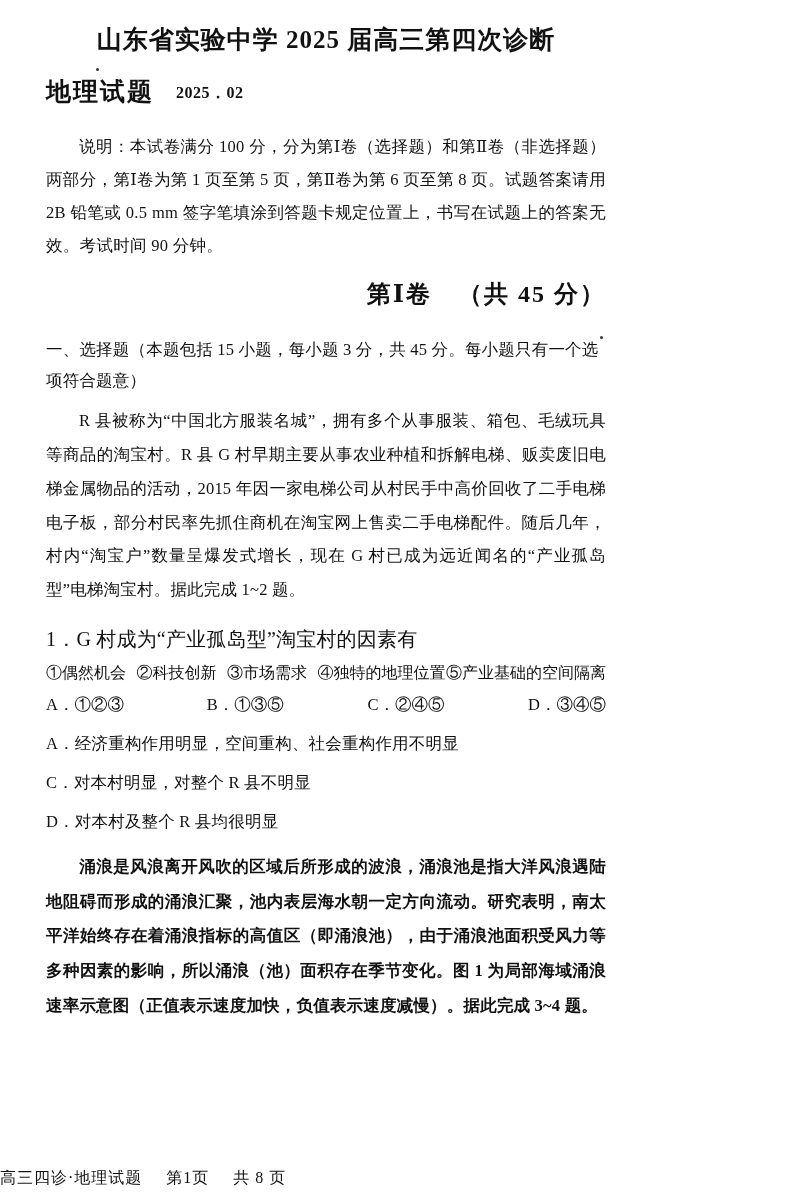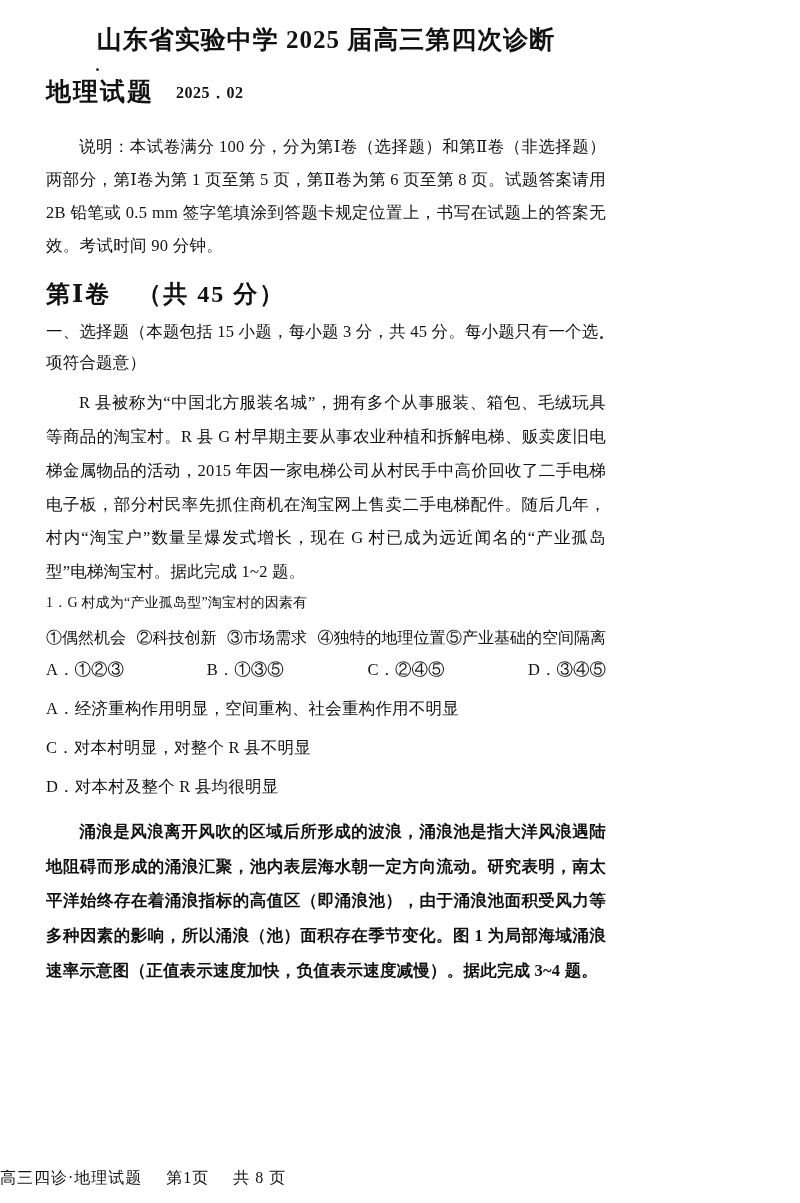--- a/index.html
+++ b/index.html
@@ -53,25 +53,25 @@
     line-height: 2.0;
     text-align: justify;
     text-justify: inter-ideograph;
     letter-spacing: 0.3px;
   }
   .instructions .indent {
     display: inline-block;
     width: 2em;
   }
   .section-heading {
-    text-align: left;
+    text-align: right;
     font-size: 24px;
     font-weight: bold;
     margin-top: 16px;
-    margin-bottom: 6px;
+    margin-bottom: 24px;
     letter-spacing: 2px;
   }
   .section-heading .gap {
     display: inline-block;
     width: 26px;
   }
   .part-intro {
     font-size: 16.5px;
     line-height: 1.9;
     margin-top: 6px;
@@ -83,37 +83,37 @@
     text-align: justify;
     text-justify: inter-ideograph;
     margin-top: 8px;
     letter-spacing: 0.2px;
   }
   .passage .indent {
     display: inline-block;
     width: 2em;
   }
   .question {
-    font-size: 14px;
-    line-height: 2.0;
-    margin-top: 0;
+    font-size: 20px;
+    line-height: 2.0;
+    margin-top: 12px;
     letter-spacing: 0.2px;
   }
   .opts-row {
     font-size: 16.5px;
     line-height: 2.0;
     margin-top: 4px;
     display: flex;
   }
   .opts-row .opt {
     white-space: nowrap;
   }
   .circ-opts {
     display: flex;
-    margin-top: 11px;
+    margin-top: 4px;
   }
   .circ-opts .copt {
     white-space: nowrap;
   }
   .answer-line {
     font-size: 16.5px;
     line-height: 2.0;
     margin-top: 6px;
     letter-spacing: 0.2px;
   }

